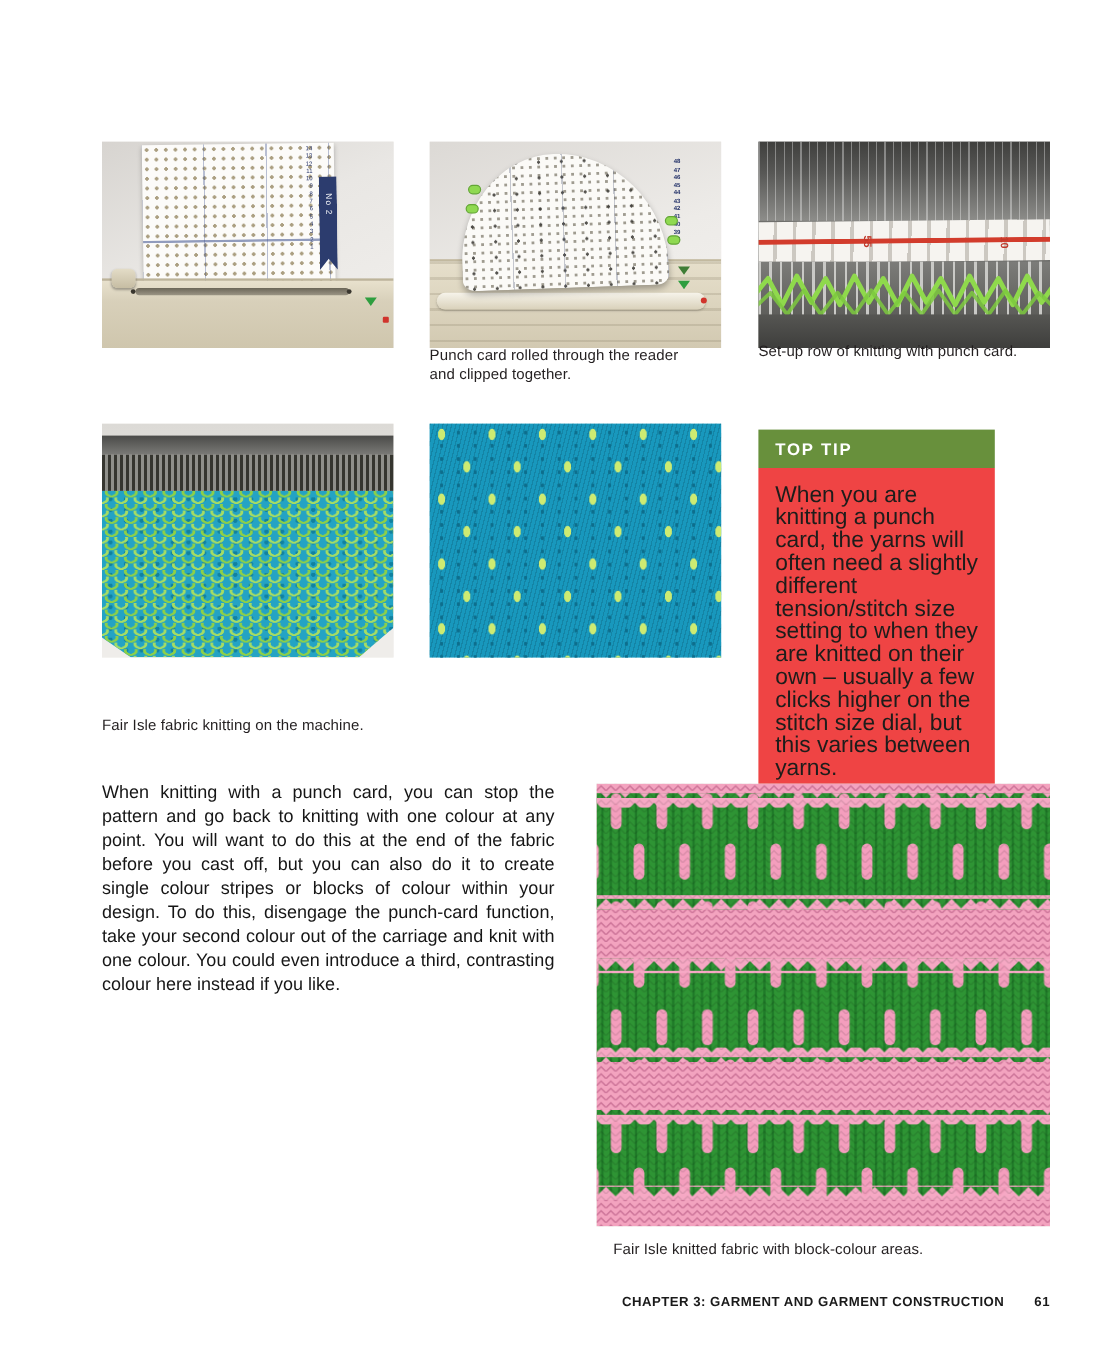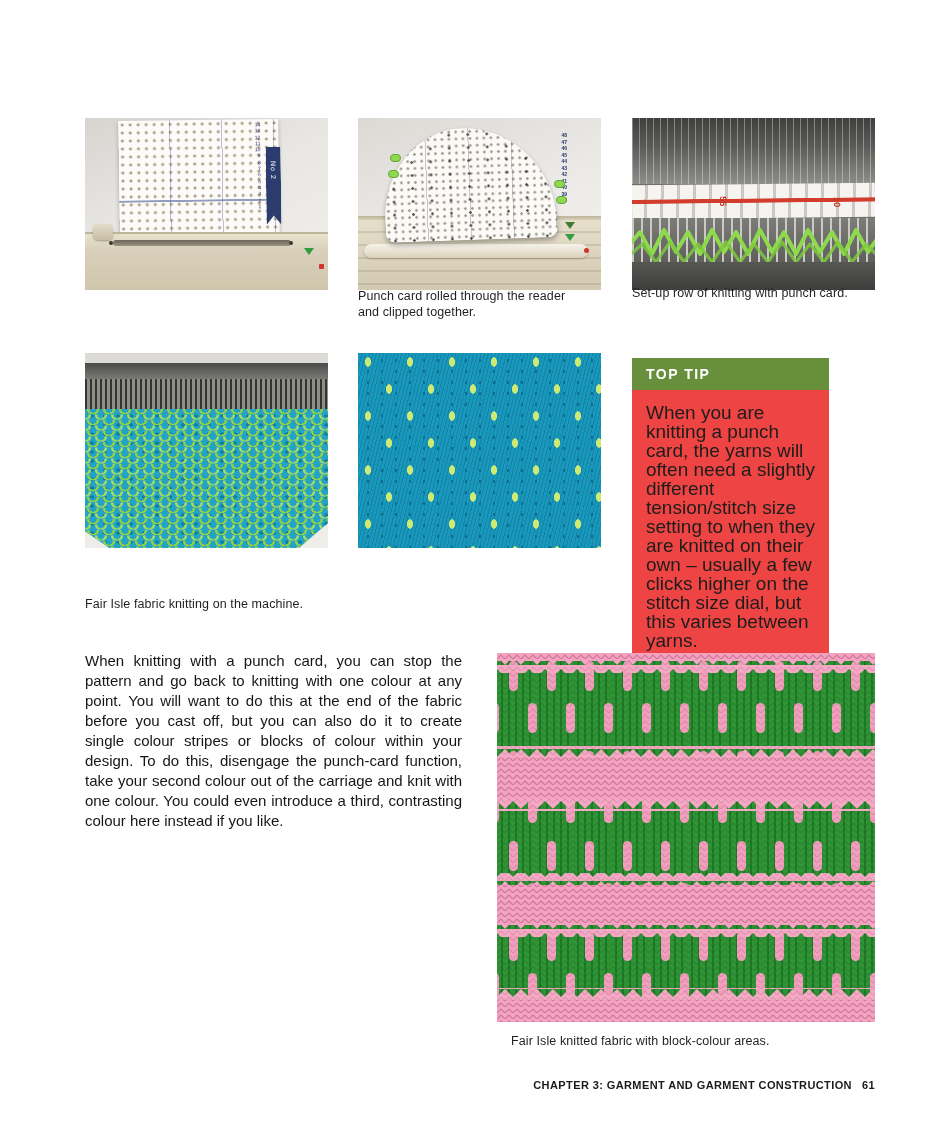--- a/index.html
+++ b/index.html
@@ -154,21 +154,21 @@
   #bodytext { position:absolute; left:85px; top:651px; width:377px;
     font-size:15px; line-height:20px; color:#161616; text-align:justify; }
   #bodytext p + p { text-indent:24px; }
 
   
   #photo6 { left:497px; top:653px; width:378px; height:369px; }
 
   
   #footer { position:absolute; top:1079px; right:55px; font-size:11px; font-weight:bold;
     color:#1a1a1a; letter-spacing:.4px; }
-  #footer .pnum { margin-left:10px; }
+  #footer .pnum { margin-left:25px; }
 </style>
 </head>
 <body>
 
 <div class="page">
 
   <div class="photo" id="photo1">
     <div class="p1-wall"></div>
     <div class="p1-card">
       <div class="p1-nums">14

